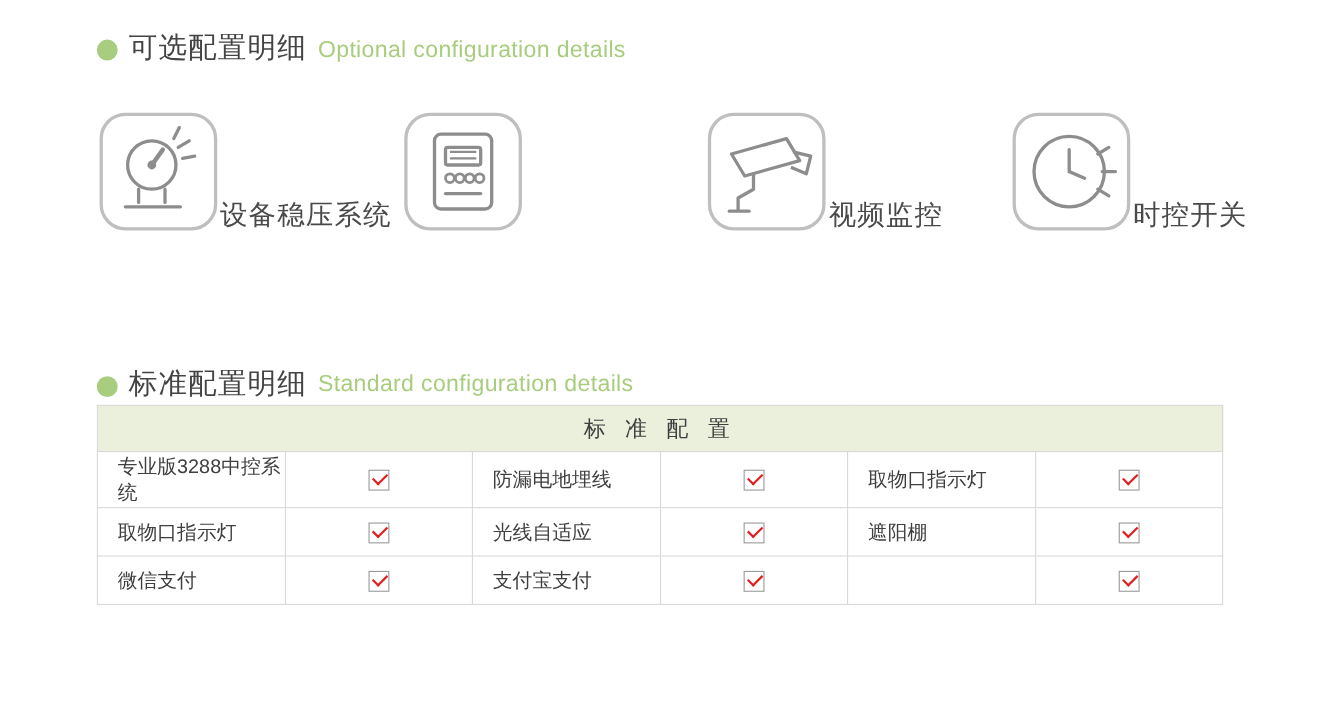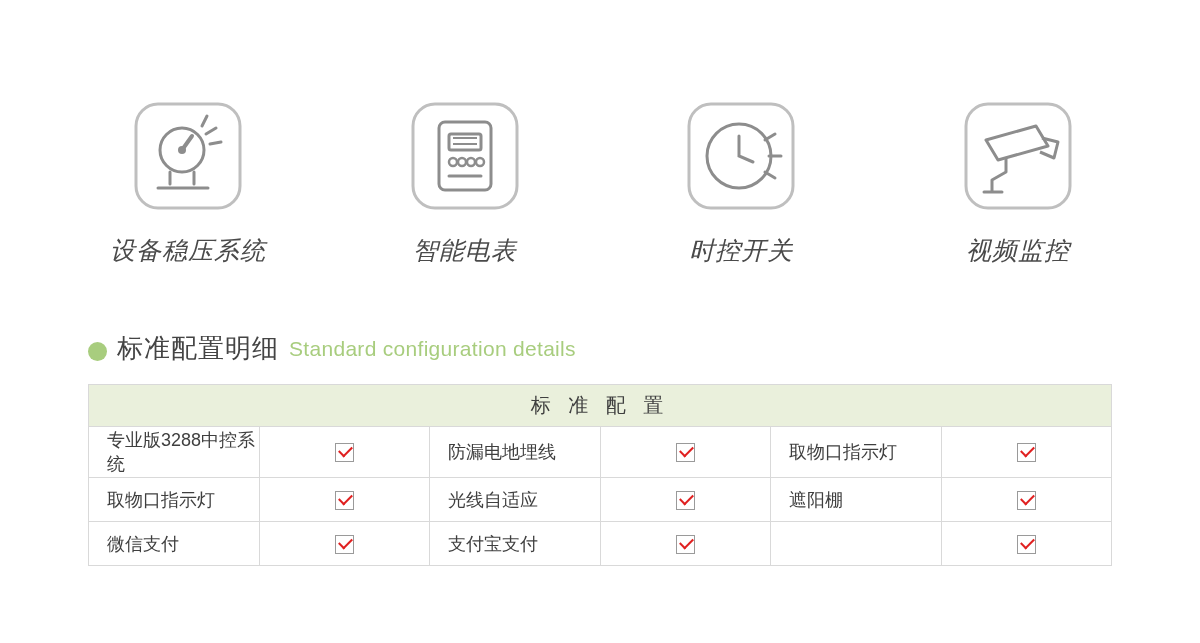--- a/index.html
+++ b/index.html
@@ -49,41 +49,39 @@
     position: absolute;
     left: 88px;
     top: 100px;
     width: 1030px;
     display: flex;
     justify-content: space-between;
   }
   .icon-item {
     width: 200px;
     display: flex;
-    flex-direction: column;
-    align-items: center;
-    font-style: italic;
+    align-items: flex-end;
   }
   .icon-box {
     width: 112px; height: 112px;
   }
   .icon-box svg { display: block; }
   .icon-label {
     margin-top: 22px;
     font-size: 25px;
     color: #4a4a4a;
     letter-spacing: 1px;
     white-space: nowrap;
   }
 
   
   .table-wrap {
     position: absolute;
     left: 88px;
-    top: 384px;
+    top: 368px;
     width: 1024px;
   }
   table.config {
     width: 100%;
     border-collapse: collapse;
     table-layout: fixed;
   }
   table.config th,
   table.config td {
     border: 1px solid #d9d9d9;
@@ -124,20 +122,25 @@
     border-left: 2px solid #e02020;
     border-bottom: 2px solid #e02020;
     transform: rotate(-45deg);
   }
 </style>
 </head>
 <body>
 
 <div class="page">
 
+  <div class="section-head" id="optional-head">
+    <span class="bullet-dot"></span>
+    <span class="head-cn">可选配置明细</span>
+    <span class="head-en">Optional configuration details</span>
+  </div>
 
   <div class="icon-row">
 
     <div class="icon-item">
       <div class="icon-box">
         <svg width="112" height="112" viewBox="0 0 112 112" fill="none">
           <rect x="4" y="4" width="104" height="104" rx="22" stroke="#bfbfbf" stroke-width="3"></rect>
           <circle cx="50" cy="50" r="22" stroke="#8d8d8d" stroke-width="3"></circle>
           <path d="M50 50 L60 36" stroke="#8d8d8d" stroke-width="4" stroke-linecap="round"></path>
           <circle cx="50" cy="50" r="4" fill="#8d8d8d"></circle>
@@ -156,48 +159,47 @@
           <rect x="30" y="22" width="52" height="68" rx="6" stroke="#8d8d8d" stroke-width="3"></rect>
           <rect x="40" y="34" width="32" height="16" rx="2" stroke="#8d8d8d" stroke-width="3"></rect>
           <path d="M44 38 h24 M44 44 h24" stroke="#8d8d8d" stroke-width="2"></path>
           <circle cx="44" cy="62" r="4" stroke="#8d8d8d" stroke-width="2.5"></circle>
           <circle cx="53" cy="62" r="4" stroke="#8d8d8d" stroke-width="2.5"></circle>
           <circle cx="62" cy="62" r="4" stroke="#8d8d8d" stroke-width="2.5"></circle>
           <circle cx="71" cy="62" r="4" stroke="#8d8d8d" stroke-width="2.5"></circle>
           <path d="M40 76 h32" stroke="#8d8d8d" stroke-width="3" stroke-linecap="round"></path>
         </svg>
       </div>
-      <div class="icon-label">智能电表</div>
-    </div>
-
-    <div class="icon-item">
-      <div class="icon-box">
-        <svg width="112" height="112" viewBox="0 0 112 112" fill="none">
-          <rect x="4" y="4" width="104" height="104" rx="22" stroke="#bfbfbf" stroke-width="3"></rect>
-          <circle cx="54" cy="56" r="32" stroke="#8d8d8d" stroke-width="3"></circle>
-          <path d="M54 36 L54 56 L68 62" stroke="#8d8d8d" stroke-width="3" stroke-linecap="round"></path>
-          <path d="M80 40 L90 34 M84 56 L96 56 M80 72 L90 78" stroke="#8d8d8d" stroke-width="3" stroke-linecap="round"></path>
-        </svg>
-      </div>
-      <div class="icon-label">时控开关</div>
     </div>
 
     <div class="icon-item">
       <div class="icon-box">
         <svg width="112" height="112" viewBox="0 0 112 112" fill="none">
           <rect x="4" y="4" width="104" height="104" rx="22" stroke="#bfbfbf" stroke-width="3"></rect>
           <path d="M24 40 L74 26 L86 46 L36 60 Z" stroke="#8d8d8d" stroke-width="3" stroke-linejoin="round"></path>
           <path d="M80 38 L96 42 L92 58 L78 52" stroke="#8d8d8d" stroke-width="3" stroke-linejoin="round"></path>
           <path d="M44 58 L44 72 L30 80 L30 92" stroke="#8d8d8d" stroke-width="3" stroke-linejoin="round"></path>
           <path d="M22 92 h18" stroke="#8d8d8d" stroke-width="3" stroke-linecap="round"></path>
         </svg>
       </div>
       <div class="icon-label">视频监控</div>
     </div>
 
+    <div class="icon-item">
+      <div class="icon-box">
+        <svg width="112" height="112" viewBox="0 0 112 112" fill="none">
+          <rect x="4" y="4" width="104" height="104" rx="22" stroke="#bfbfbf" stroke-width="3"></rect>
+          <circle cx="54" cy="56" r="32" stroke="#8d8d8d" stroke-width="3"></circle>
+          <path d="M54 36 L54 56 L68 62" stroke="#8d8d8d" stroke-width="3" stroke-linecap="round"></path>
+          <path d="M80 40 L90 34 M84 56 L96 56 M80 72 L90 78" stroke="#8d8d8d" stroke-width="3" stroke-linecap="round"></path>
+        </svg>
+      </div>
+      <div class="icon-label">时控开关</div>
+    </div>
+
 
   </div>
 
   <div class="section-head" id="standard-head">
     <span class="bullet-dot"></span>
     <span class="head-cn">标准配置明细</span>
     <span class="head-en">Standard configuration details</span>
   </div>
 
   <div class="table-wrap">

